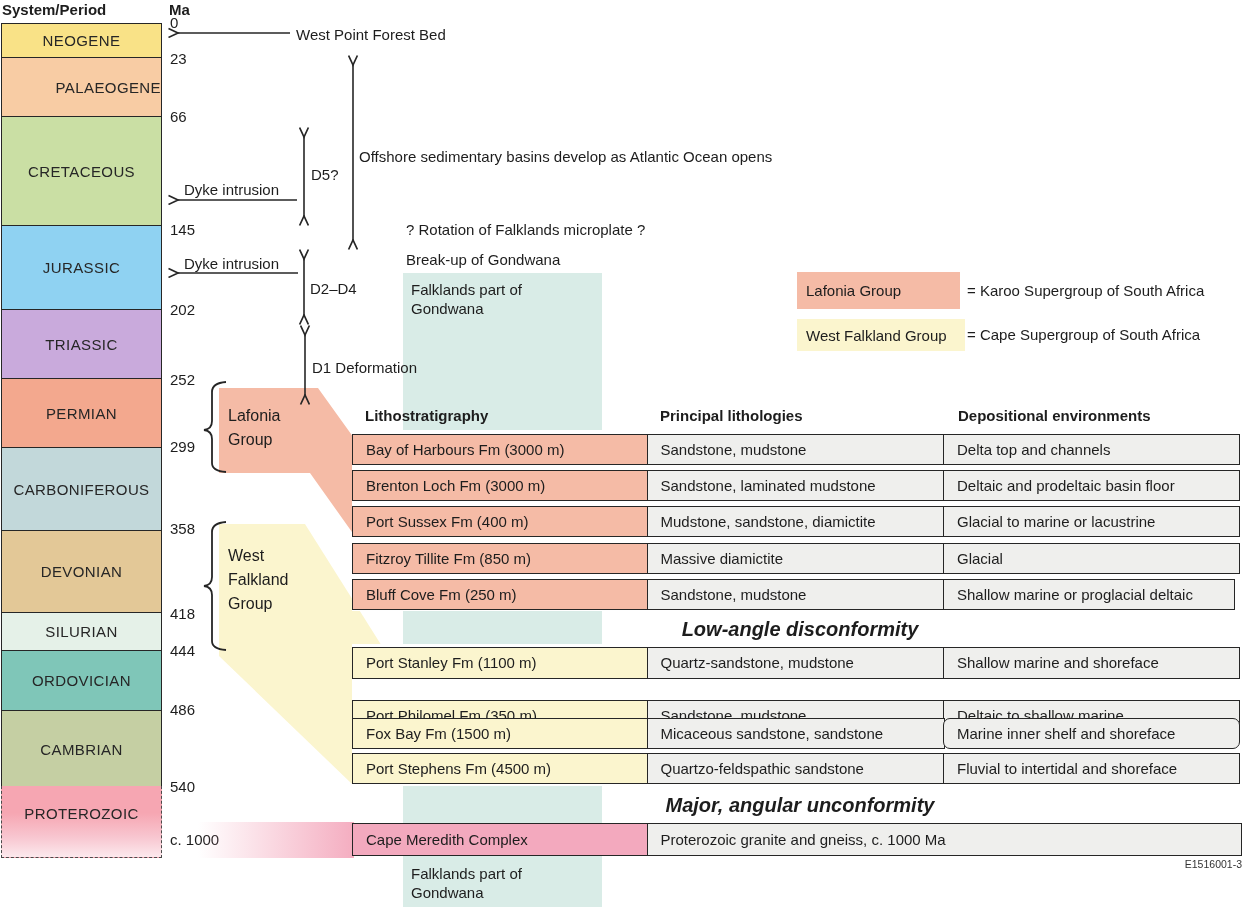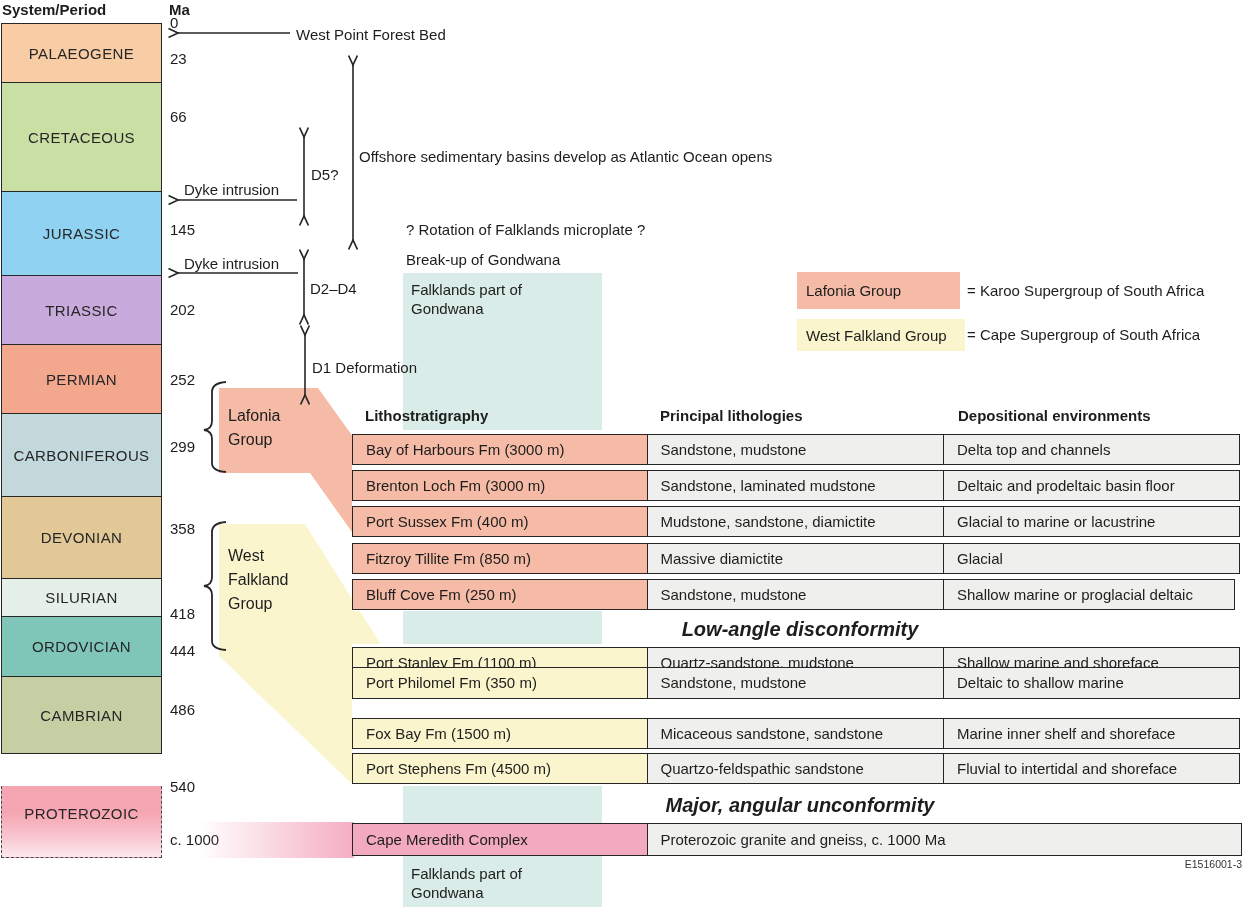--- a/index.html
+++ b/index.html
@@ -48,21 +48,24 @@
   <svg id="bands-svg" width="1244" height="907">
     <polygon points="219,388 318,388 476,608 406,608 310,473 219,473" fill="#F5BBA6"></polygon>
     <polygon points="219,524 305,524 460,770 460,784 352,784 219,656" fill="#FBF5CE"></polygon>
   </svg>
   <div id="pink-connector"></div>
 
   <div class="txt bold note" style="left:2px;top:0;">System/Period</div>
   <div class="txt bold note" style="left:169px;top:0;">Ma</div>
 
   <div id="period-stack">
-      <div class="period-box" style="height: 59px; background: rgb(248, 204, 164);">
+      <div class="period-box" style="height: 34px; background: rgb(249, 226, 135);">
+        <span class="period-label">NEOGENE</span>
+      </div>
+      <div class="period-box" style="height: 59px; background: rgb(248, 204, 164); justify-content: flex-end;">
         <span class="period-label">PALAEOGENE</span>
       </div>
       <div class="period-box" style="height: 109px; background: rgb(202, 223, 164);">
         <span class="period-label">CRETACEOUS</span>
       </div>
       <div class="period-box" style="height: 84px; background: rgb(143, 210, 242);">
         <span class="period-label">JURASSIC</span>
       </div>
       <div class="period-box" style="height: 69px; background: rgb(201, 170, 220);">
         <span class="period-label">TRIASSIC</span>
@@ -139,29 +142,29 @@
       <div class="trow" style="top: 578.8px; height: 31px;">
         <div class="tcell" style="width: 296px; height: 31px; background: rgb(245, 187, 166);">Bluff Cove Fm (250 m)</div>
         <div class="tcell" style="width: 298px; height: 31px;">Sandstone, mudstone</div>
         <div class="tcell" style="width: 292px; height: 31px;">Shallow marine or proglacial deltaic</div>
       </div>
       <div class="trow" style="top: 647px; height: 31.5px;">
         <div class="tcell" style="width: 296px; height: 31.5px; background: rgb(251, 245, 206);">Port Stanley Fm (1100 m)</div>
         <div class="tcell" style="width: 298px; height: 31.5px;">Quartz-sandstone, mudstone</div>
         <div class="tcell" style="width: 297px; height: 31.5px;">Shallow marine and shoreface</div>
       </div>
-      <div class="trow" style="top: 667px; height: 47px;">
+      <div class="trow" style="top: 692px; height: 47px; align-items: center;">
         <div class="tcell" style="width: 296px; height: 31.5px; background: rgb(251, 245, 206);">Port Philomel Fm (350 m)</div>
         <div class="tcell" style="width: 298px; height: 31.5px;">Sandstone, mudstone</div>
         <div class="tcell" style="width: 297px; height: 31.5px;">Deltaic to shallow marine</div>
       </div>
       <div class="trow" style="top: 717.6px; height: 31.5px;">
         <div class="tcell" style="width: 296px; height: 31.5px; background: rgb(251, 245, 206);">Fox Bay Fm (1500 m)</div>
         <div class="tcell" style="width: 298px; height: 31.5px;">Micaceous sandstone, sandstone</div>
-        <div class="tcell" style="width: 297px; height: 31.5px;">Marine inner shelf and shoreface</div>
+        <div class="tcell" style="width: 297px; height: 31.5px; border-radius: 7px;">Marine inner shelf and shoreface</div>
       </div>
       <div class="trow" style="top: 752.9px; height: 31.5px;">
         <div class="tcell" style="width: 296px; height: 31.5px; background: rgb(251, 245, 206);">Port Stephens Fm (4500 m)</div>
         <div class="tcell" style="width: 298px; height: 31.5px;">Quartzo-feldspathic sandstone</div>
         <div class="tcell" style="width: 297px; height: 31.5px;">Fluvial to intertidal and shoreface</div>
       </div>
       <div class="trow" style="top: 823px; height: 33px;">
         <div class="tcell" style="width: 296px; height: 33px; background: rgb(243, 169, 190);">Cape Meredith Complex</div>
         <div class="tcell" style="width: 595px; height: 33px;">Proterozoic granite and gneiss, c. 1000 Ma</div>
       </div>

